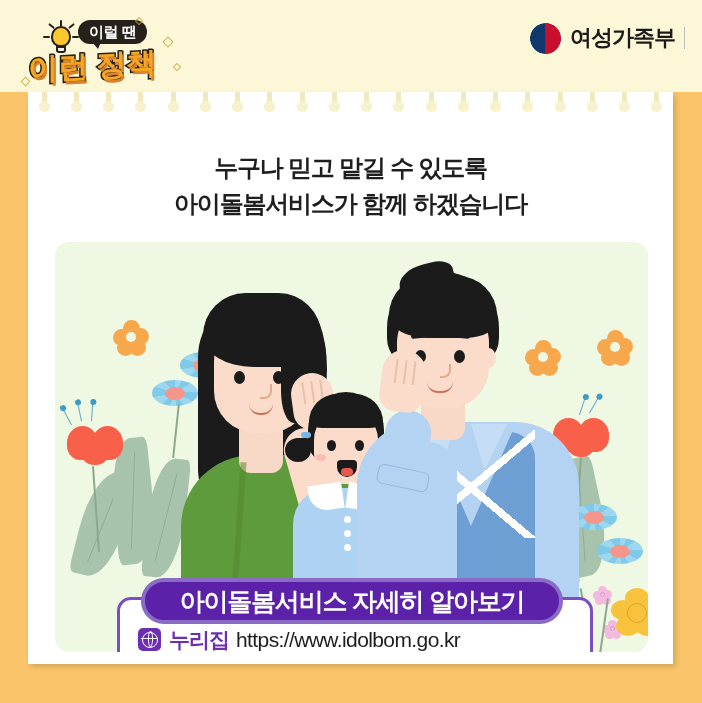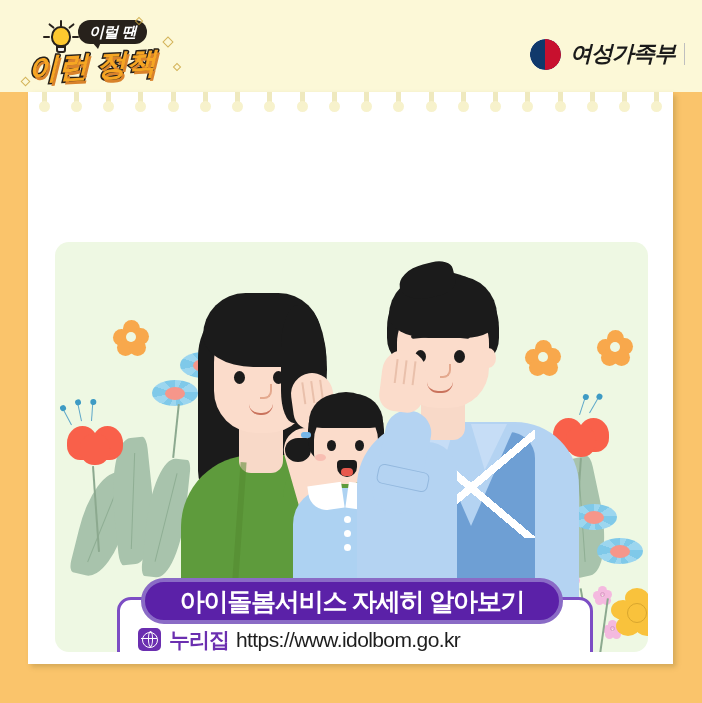--- a/index.html
+++ b/index.html
@@ -14,21 +14,20 @@
     overflow: hidden;
     position: relative;
   }
 
   
   #header-band {
     position: absolute;
     left: 0; top: 0;
     width: 702px; height: 92px;
     background: #FBF8DC;
-    font-style: italic;
   }
   #header-band-inner {
     position: absolute;
     left: 0; top: 0;
     width: 702px; height: 92px;
     background: #FCF8D7;
   }
 
   
   #campaign-logo {
@@ -113,21 +112,21 @@
     opacity: .8;
   }
   .sp1 { left: 148px; top: 30px; }
   .sp2 { left: 158px; top: 56px; width: 4px; height: 4px; }
   .sp3 { left: 6px;  top: 70px; width: 5px; height: 5px; }
   .sp4 { left: 120px; top: 10px; width: 4px; height: 4px; }
 
   
   #ministry-logo {
     position: absolute;
-    right: 8px; top: 36px;
+    right: 8px; top: 20px;
     height: 36px;
     display: flex;
     align-items: center;
   }
   #taegeuk {
     position: relative;
     width: 31px; height: 31px;
     border-radius: 50%;
     background: #FFFFFF;
     overflow: hidden;
@@ -824,20 +823,24 @@
     <div class="tear-tab"></div>
     <div class="tear-tab"></div>
     <div class="tear-tab"></div>
     <div class="tear-tab"></div>
     <div class="tear-tab"></div>
     <div class="tear-tab"></div>
     <div class="tear-tab"></div>
     <div class="tear-tab"></div>
   </div>
 
+  <div id="headline">
+    <span>누구나 믿고 맡길 수 있도록</span>
+    <span class="line2">아이돌봄서비스가 함께 하겠습니다</span>
+  </div>
 
   <div id="illustration">
 
     <div class="leaf" style="left:26px; top:228px; width:44px; height:108px; transform:rotate(14deg);">
         <span class="vein"></span>
       </div>
     <div class="leaf" style="left:58px; top:196px; width:40px; height:126px; transform:rotate(-6deg);">
         <span class="vein"></span>
       </div>
     <div class="leaf" style="left:92px; top:216px; width:38px; height:120px; transform:rotate(6deg);">

